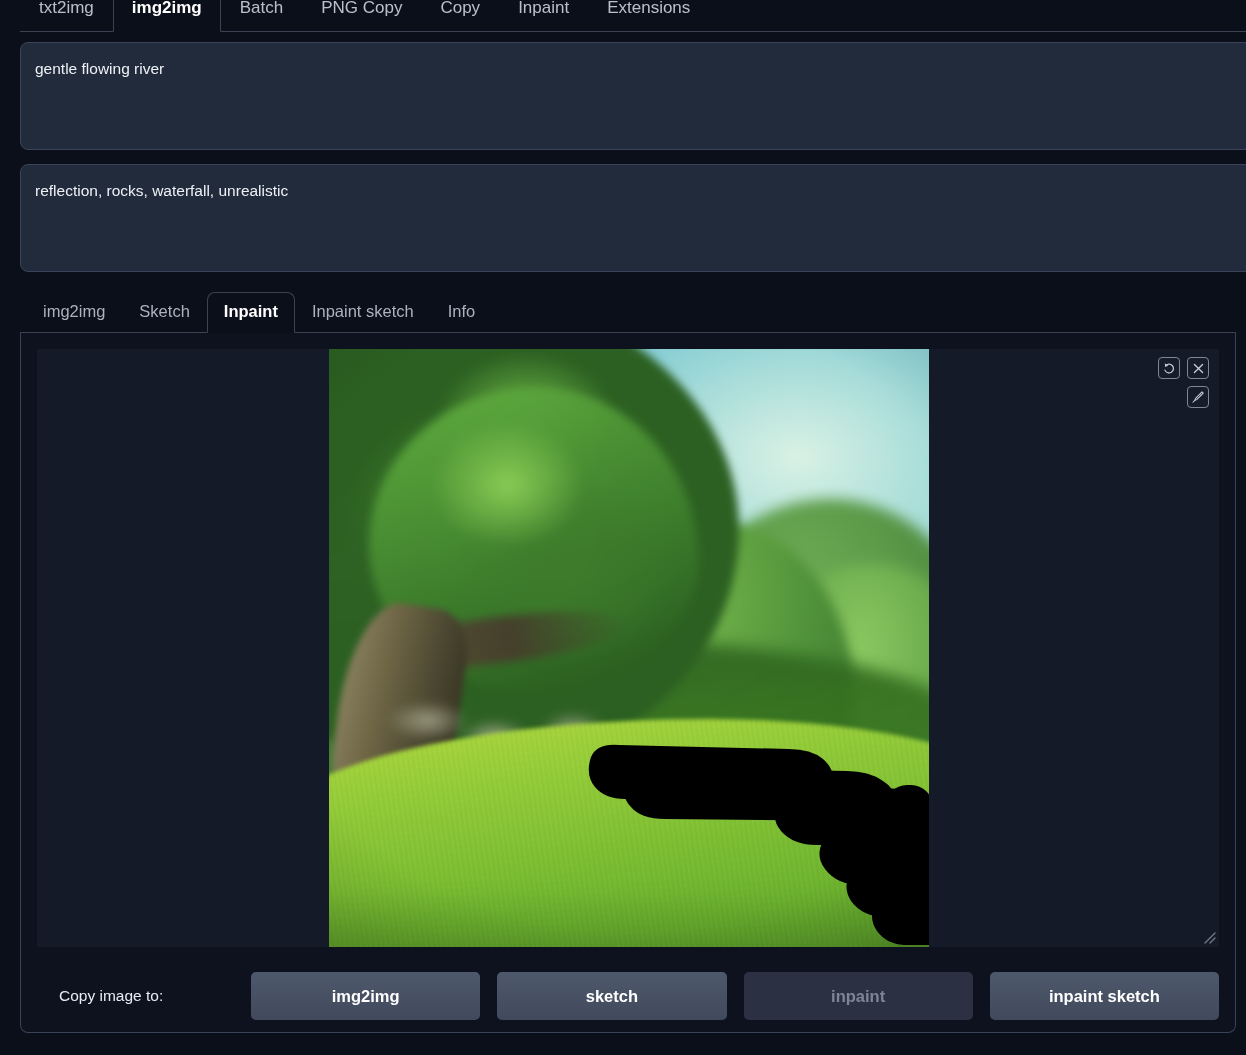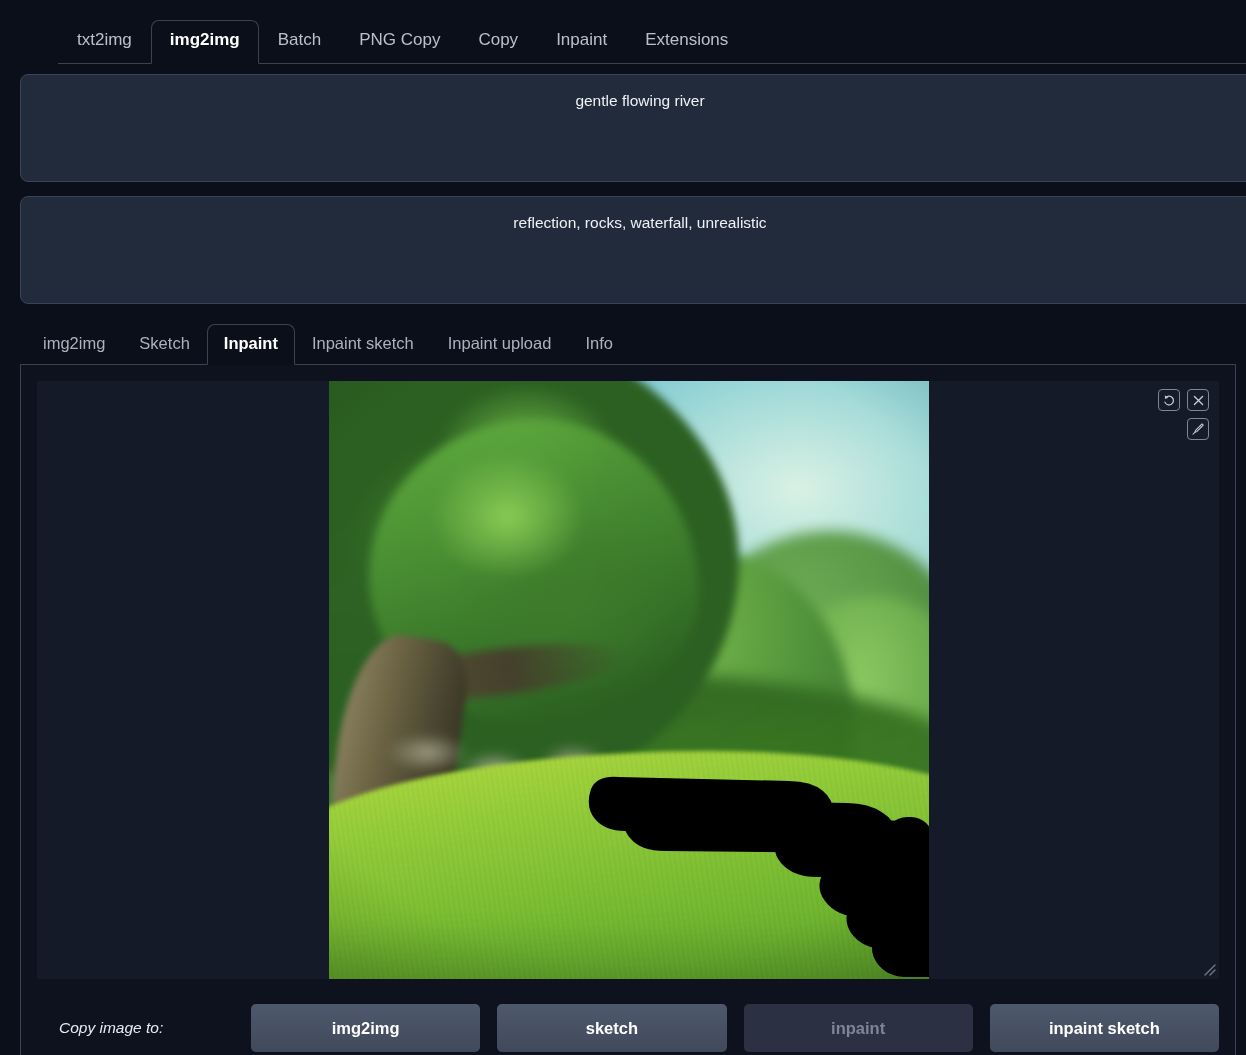--- a/index.html
+++ b/index.html
@@ -7,26 +7,25 @@
     margin: 0; padding: 0;
     width: 1246px; height: 1055px;
     background: #0b0f19;
     font-family: "Liberation Sans", sans-serif;
     overflow: hidden;
   }
 
   
   .tabbar {
     position: relative;
-    height: 64px;
+    height: 32px;
     display: flex;
     align-items: flex-end;
     padding-left: 20px;
     background: #0b0f19;
-    margin-left: 38px;
   }
   .tabbar::after {
     content: "";
     position: absolute;
     left: 20px; right: 0; bottom: 0;
     height: 1px;
     background: #3b4252;
   }
   .tab {
     position: relative;
@@ -43,21 +42,21 @@
   }
   .tab.active {
     color: #ffffff;
     font-weight: bold;
     background: #0b0f19;
     border-color: #3b4252;
     border-bottom-color: #0b0f19;
   }
 
   
-  .prompt-wrap { padding: 0 0 0 20px; text-align: center; }
+  .prompt-wrap { padding: 0 0 0 20px; }
   .prompt-box {
     margin-top: 10px;
     background: #222b3c;
     border: 1px solid #39445a;
     border-radius: 8px;
     width: 1240px;
     height: 108px;
     padding: 17px 14px;
     color: #eef1f6;
     font-size: 15.5px;
@@ -286,21 +285,20 @@
     position: absolute;
     left: 16px; right: 16px; bottom: 12px;
     height: 48px;
     display: flex; align-items: center;
   }
   .copylabel {
     color: #e8ebf1;
     font-size: 15.5px;
     width: 214px;
     padding-left: 22px;
-    font-style: italic;
   }
   .copybtns { display: flex; gap: 17px; flex: 1; }
   .cbtn {
     flex: 1;
     height: 48px;
     border-radius: 5px;
     background: linear-gradient(180deg, #4e586c 0%, #414a5c 100%);
     border: none;
     color: #ffffff;
     font-size: 16.5px;
@@ -330,21 +328,20 @@
 <div class="prompt-wrap">
   <div class="prompt-box" contenteditable="false" placeholder="Prompt" style="">gentle flowing river</div>
   <div class="prompt-box neg" contenteditable="false" placeholder="Negative prompt" style="">reflection, rocks, waterfall, unrealistic</div>
 </div>
 
 <div class="subtabbar">
   <div class="subtab">img2img</div>
   <div class="subtab">Sketch</div>
   <div class="subtab active">Inpaint</div>
   <div class="subtab">Inpaint sketch</div>
-  <div class="subtab">Inpaint upload</div>
   <div class="subtab">Info</div>
 </div>
 
 <div class="panel">
 
   <div class="canvas">
 
     <div class="art">
       <div class="sky"></div>
       <div class="hill-r"></div>

